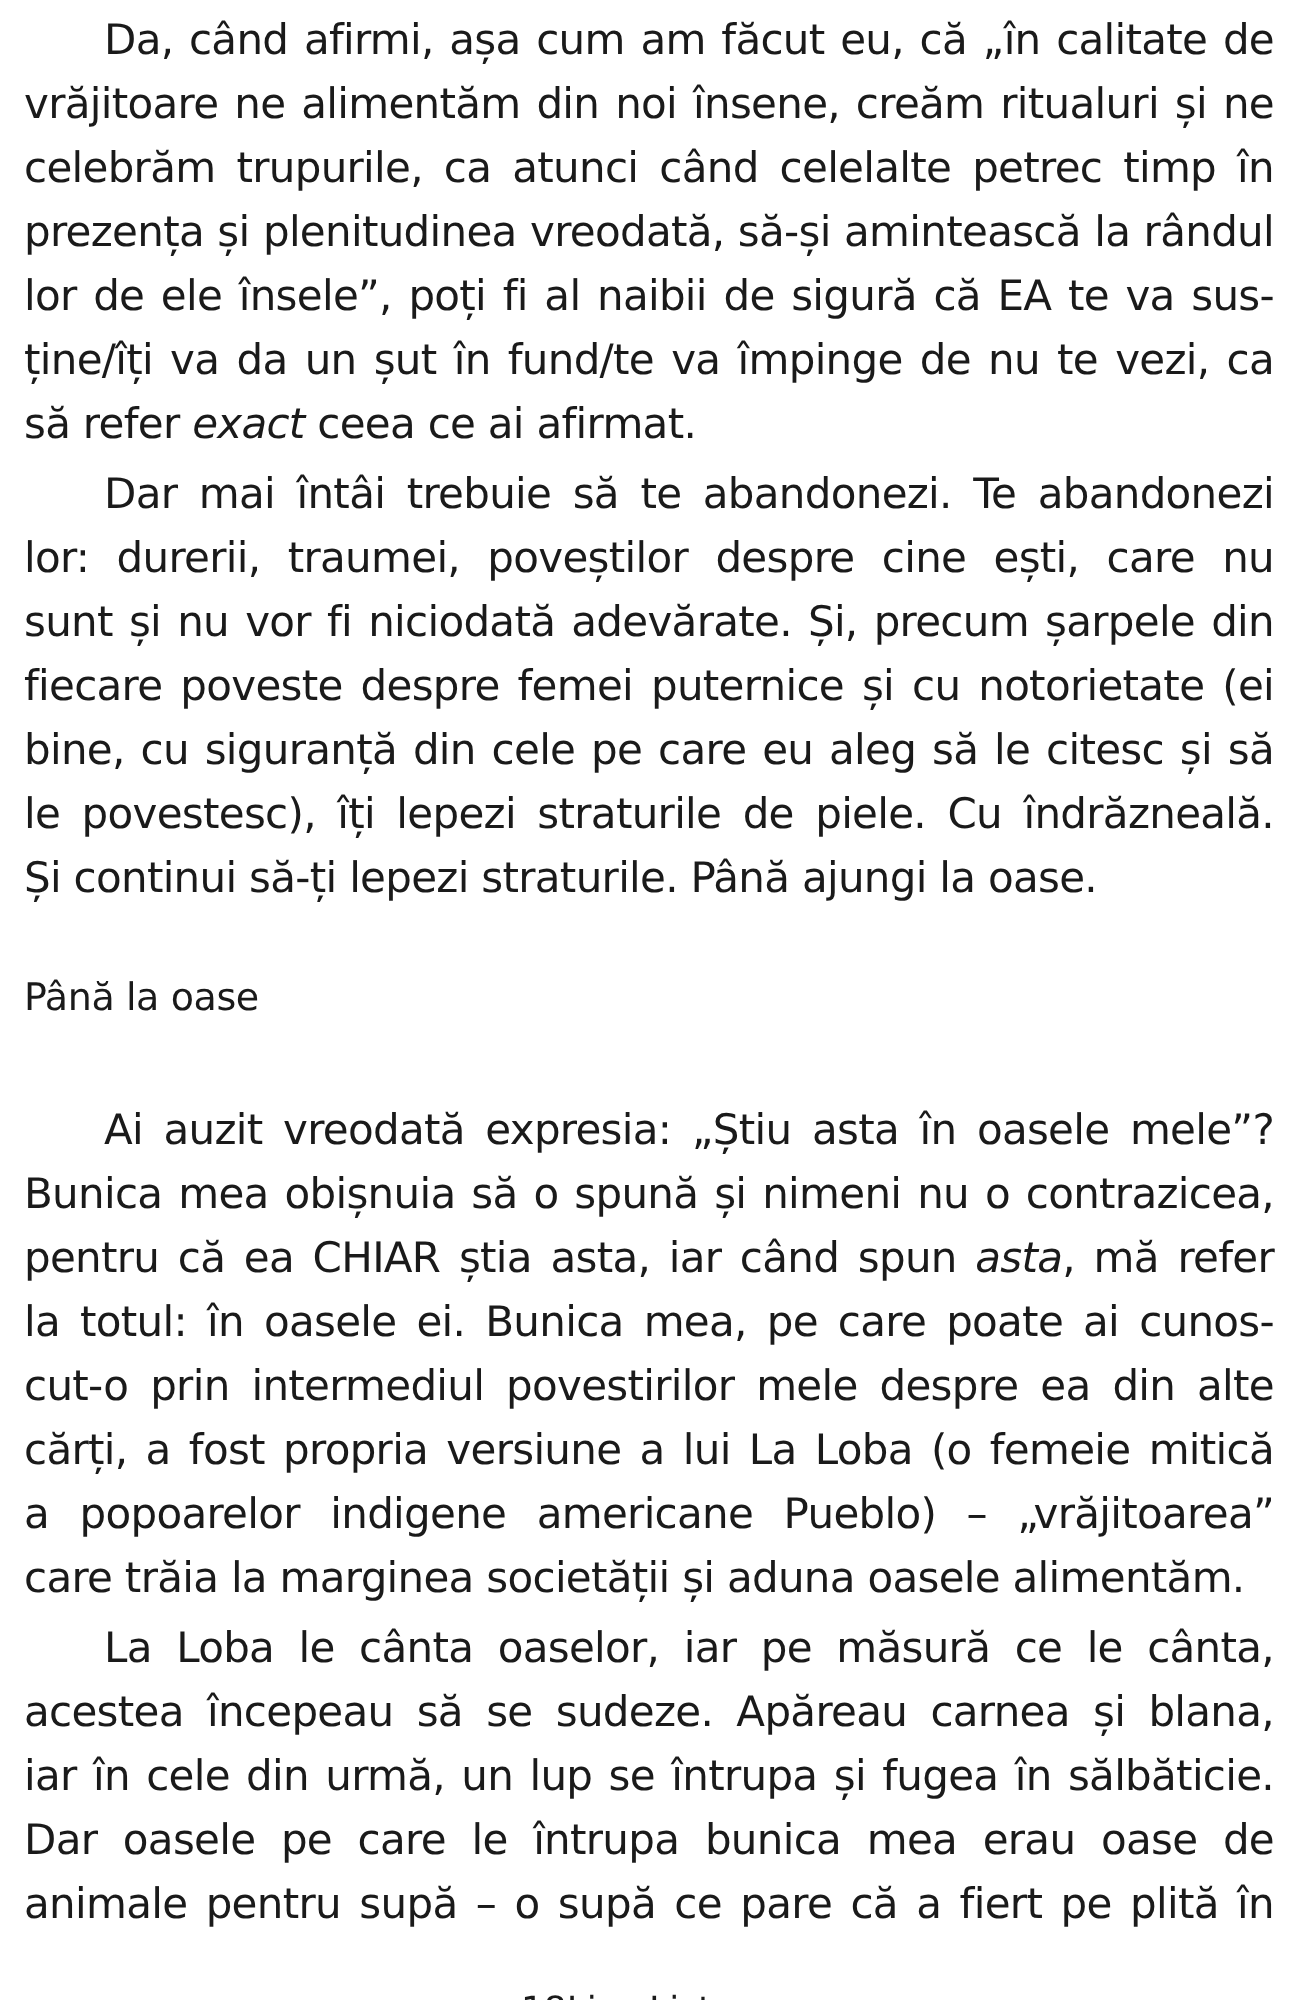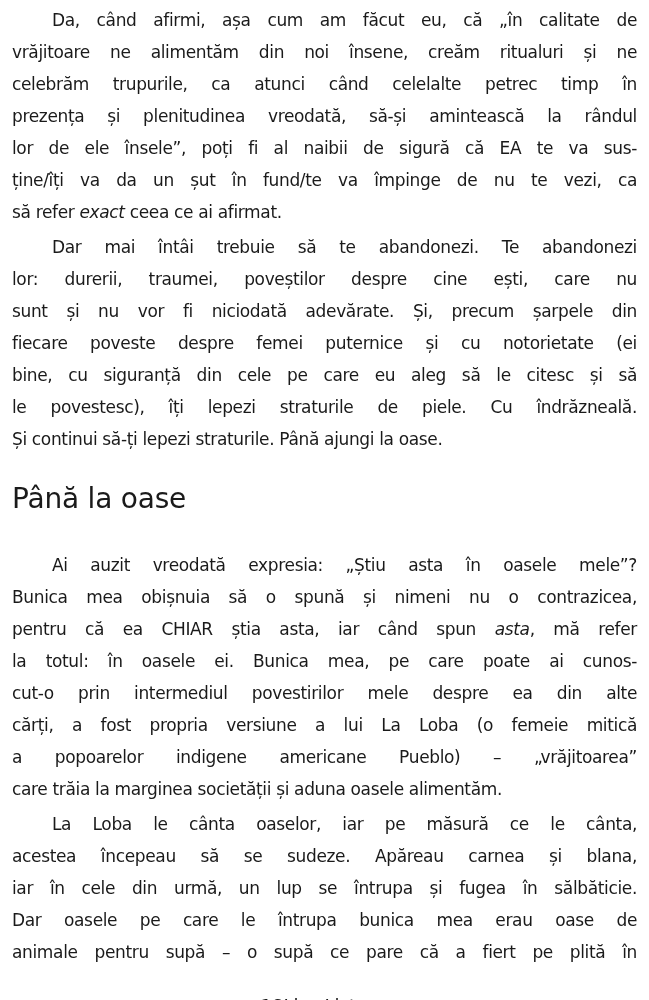--- a/index.html
+++ b/index.html
@@ -3,28 +3,28 @@
   <meta charset="utf-8">
   <style>
     html, body { margin: 0; padding: 0; background: #ffffff; }
     body {
       width: 649px; height: 1000px; position: relative; overflow: hidden;
       font-family: "DejaVu Sans", sans-serif; color: #1a1a1a;
     }
     .page { position: absolute; left: 12px; top: 0; width: 625px; }
     .line {
       position: absolute; left: 0; width: 625px;
-      font-size: 17px; line-height: 32px; white-space: nowrap;
+      font-size: 21px; line-height: 32px; white-space: nowrap;
       letter-spacing: -0.35px;
     }
     .just { text-align: justify; text-align-last: justify; }
     .indent { padding-left: 40px; width: 585px; }
     .heading {
       position: absolute; left: 0; top: 482px;
-      font-size: 28px; line-height: 34px; letter-spacing: -0.2px;
+      font-size: 19px; line-height: 34px; letter-spacing: -0.2px;
     }
     .footer {
       position: absolute; left: 12px; top: 994px; width: 611px;
       font-size: 18px; line-height: 24px; display: flex; justify-content: center;
     }
     em { font-style: italic; margin-top: 20px; }
   </style>
 </head>
 <body>
 

